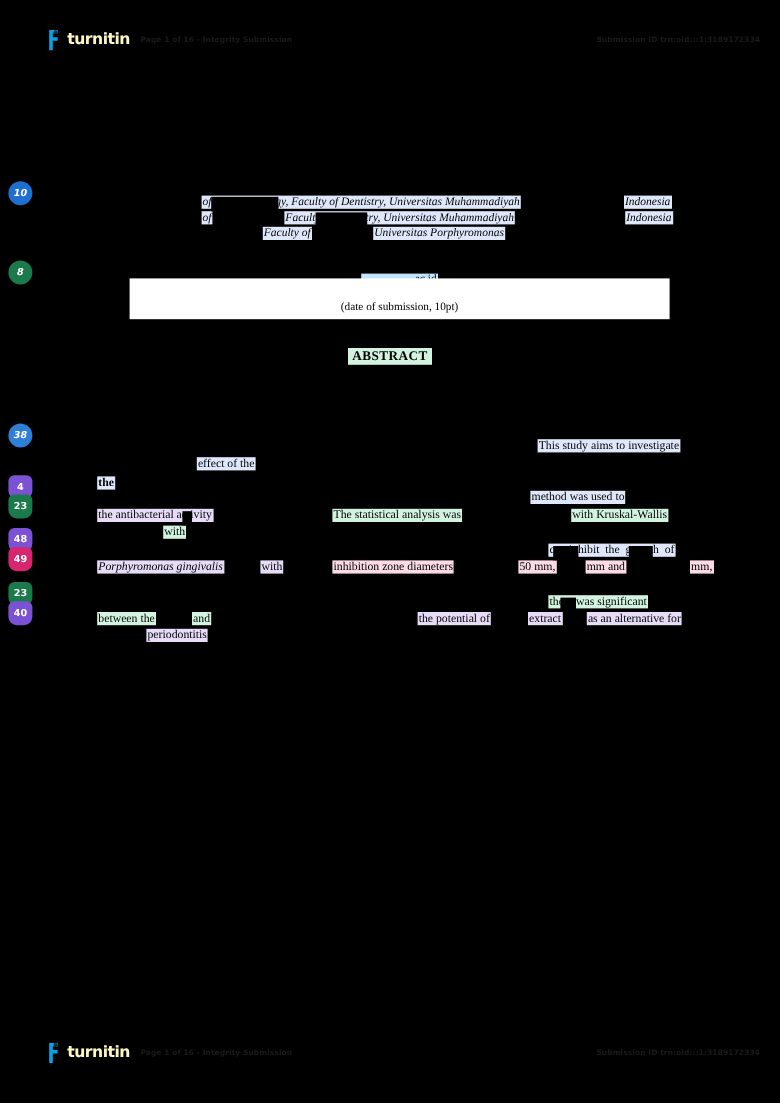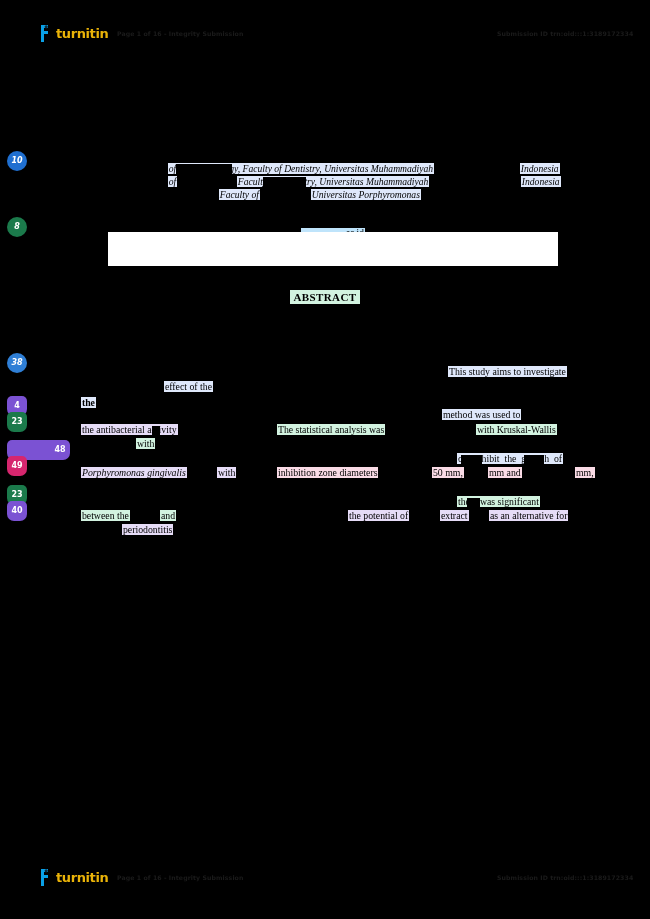--- a/index.html
+++ b/index.html
@@ -37,21 +37,21 @@
   .tii-mark {
     width: 13px;
     height: 17px;
     position: relative;
   }
   .tii-mark svg { display: block; }
   .tii-word {
     font-family: "DejaVu Sans", sans-serif;
     font-size: 13px;
     font-weight: 700;
-    color: #eab308;
+    color: #fef9c3;
     letter-spacing: -0.4px;
     line-height: 1;
   }
   .tii-pagetext {
     position: absolute;
     left: 117px;
     font-family: "DejaVu Sans", sans-serif;
     font-size: 6.2px;
     font-weight: 700;
     color: #1b1b1b;
@@ -171,21 +171,21 @@
   </div>
   <div class="tii-pagetext">Page 1 of 16 - Integrity Submission</div>
   <div class="tii-subid">Submission ID trn:oid:::1:3189172334</div>
 </div>
 
 <div class="badge pin" style="left:7px; top:151px; background:#1f6fd0;">10</div>
 <div class="badge pin" style="left:7px; top:217px; background:#1b7a4b;">8</div>
 <div class="badge pin" style="left:7px; top:353px; background:#2f7fd6;">38</div>
 <div class="badge" style="left:7px; top:396px; background:#7b52d3;">4</div>
 <div class="badge" style="left:7px; top:412px; background:#1b7a4b;">23</div>
-<div class="badge" style="left:7px; top:440px; background:#7b52d3;padding-left:43px;">48</div>
+<div class="badge" style="left:7px; top:440px; background:#7b52d3;">48</div>
 <div class="badge" style="left:7px; top:456px; background:#d6266e;">49</div>
 <div class="badge" style="left:7px; top:485px; background:#1b7a4b;">23</div>
 <div class="badge" style="left:7px; top:501px; background:#7b52d3;">40</div>
 
 <div class="doc-line ital" style="left:163px; top:152px; font-size:9.6px;">
   <span class="hl hl-blue">of Periodontology, Faculty of Dentistry, Universitas Muhammadiyah</span>
 </div>
 <div class="doc-line ital" style="left:515px; top:152px; font-size:9.6px;">
   <span class="hl hl-blue">Indonesia</span>
 </div>
@@ -212,20 +212,21 @@
 <div class="doc-line redact" style="left:433px; top:177px; font-size:9.6px; width:12px; height:12px;"></div>
 
 <div class="doc-line" style="left:255px; top:218px; font-size:9.4px;">
   <span class="redact">&nbsp;&nbsp;&nbsp;&nbsp;&nbsp;&nbsp;&nbsp;</span>
 </div>
 <div class="doc-line" style="left:296px; top:218px; font-size:9.4px;">
   <span class="hl hl-cyan link">&nbsp;&nbsp;&nbsp;&nbsp;&nbsp;&nbsp;&nbsp;&nbsp;&nbsp;&nbsp;&nbsp;&nbsp;&nbsp;&nbsp;&nbsp;&nbsp;&nbsp;&nbsp;</span><span class="hl hl-cyan">ac.id</span>
 </div>
 
 <div class="received-box">
+  <div class="received-text" style="top:19px;">(date of submission, 10pt)</div>
 </div>
 
 <div class="abstract-title">
   <span class="hl-green">ABSTRACT</span>
 </div>
 
 <div class="doc-line" style="left:443px; top:355px; font-size:9.8px;">
   <span class="hl hl-blue">This study aims to investigate</span>
 </div>
 

